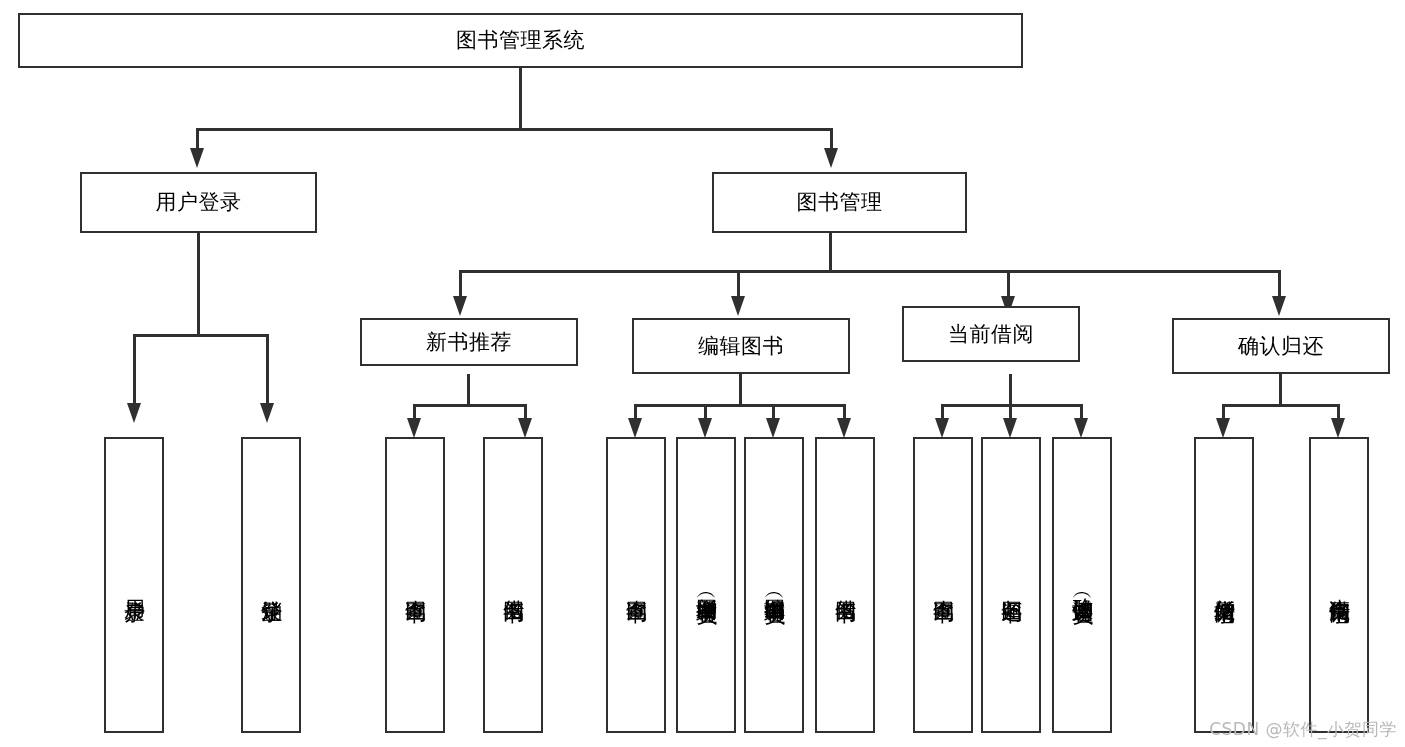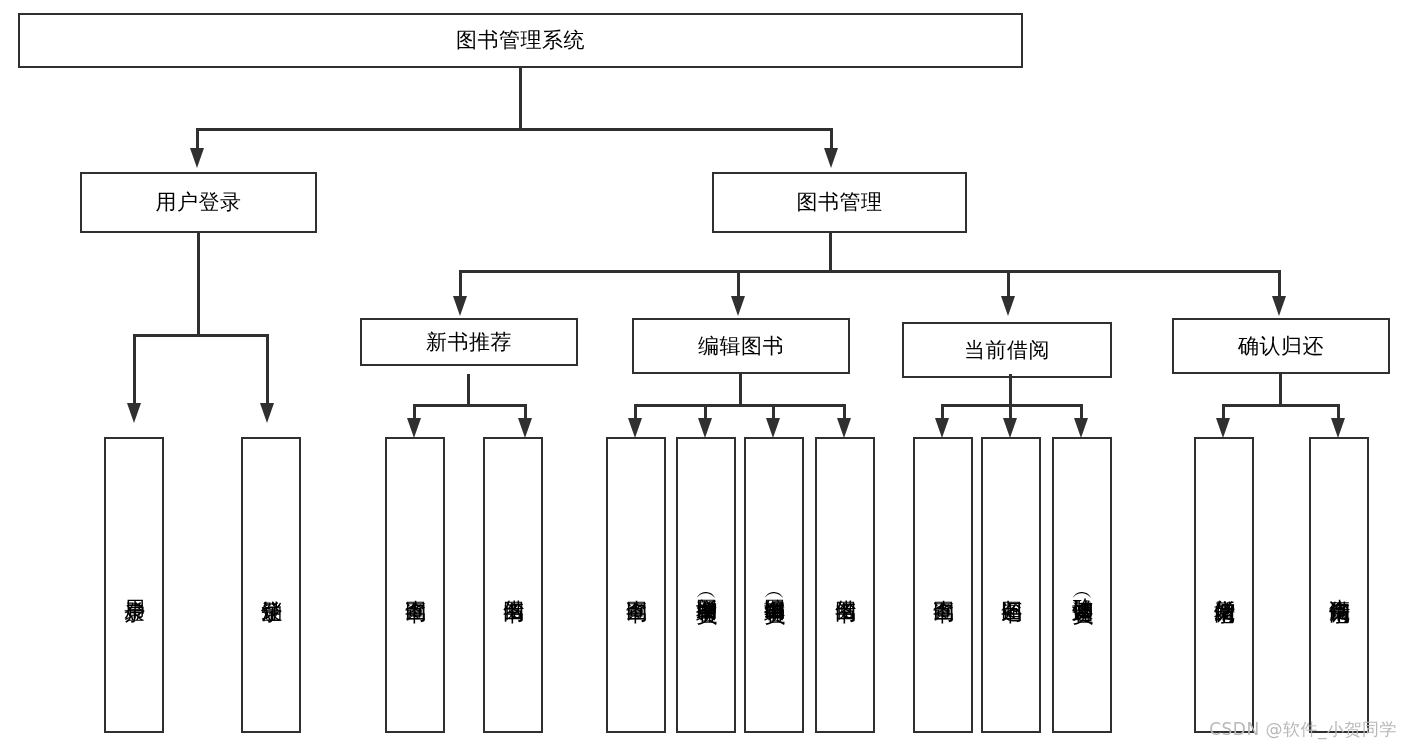--- a/index.html
+++ b/index.html
@@ -117,21 +117,21 @@
   <div class="arrow" style="left:1001px; top:296px;"></div>
   <div class="line v" style="left:1278px; top:270px; width:3px; height:28px;"></div>
   <div class="arrow" style="left:1272px; top:296px;"></div>
 
   <div class="box h" style="left:360px; top:318px; width:218px; height:48px;">
     <span class="lbl">新书推荐</span>
   </div>
   <div class="box h" style="left:632px; top:318px; width:218px; height:56px;">
     <span class="lbl">编辑图书</span>
   </div>
-  <div class="box h" style="left:902px; top:322px; width:210px; height:56px;">
+  <div class="box h" style="left:902px; top:306px; width:178px; height:56px;">
     <span class="lbl">当前借阅</span>
   </div>
   <div class="box h" style="left:1172px; top:318px; width:218px; height:56px;">
     <span class="lbl">确认归还</span>
   </div>
 
   <div class="line v" style="left:467px; top:374px; width:3px; height:32px;"></div>
   <div class="line h" style="left:413px; top:404px; width:114px; height:3px;"></div>
   <div class="line v" style="left:413px; top:404px; width:3px; height:16px;"></div>
   <div class="arrow" style="left:407px; top:418px;"></div>

